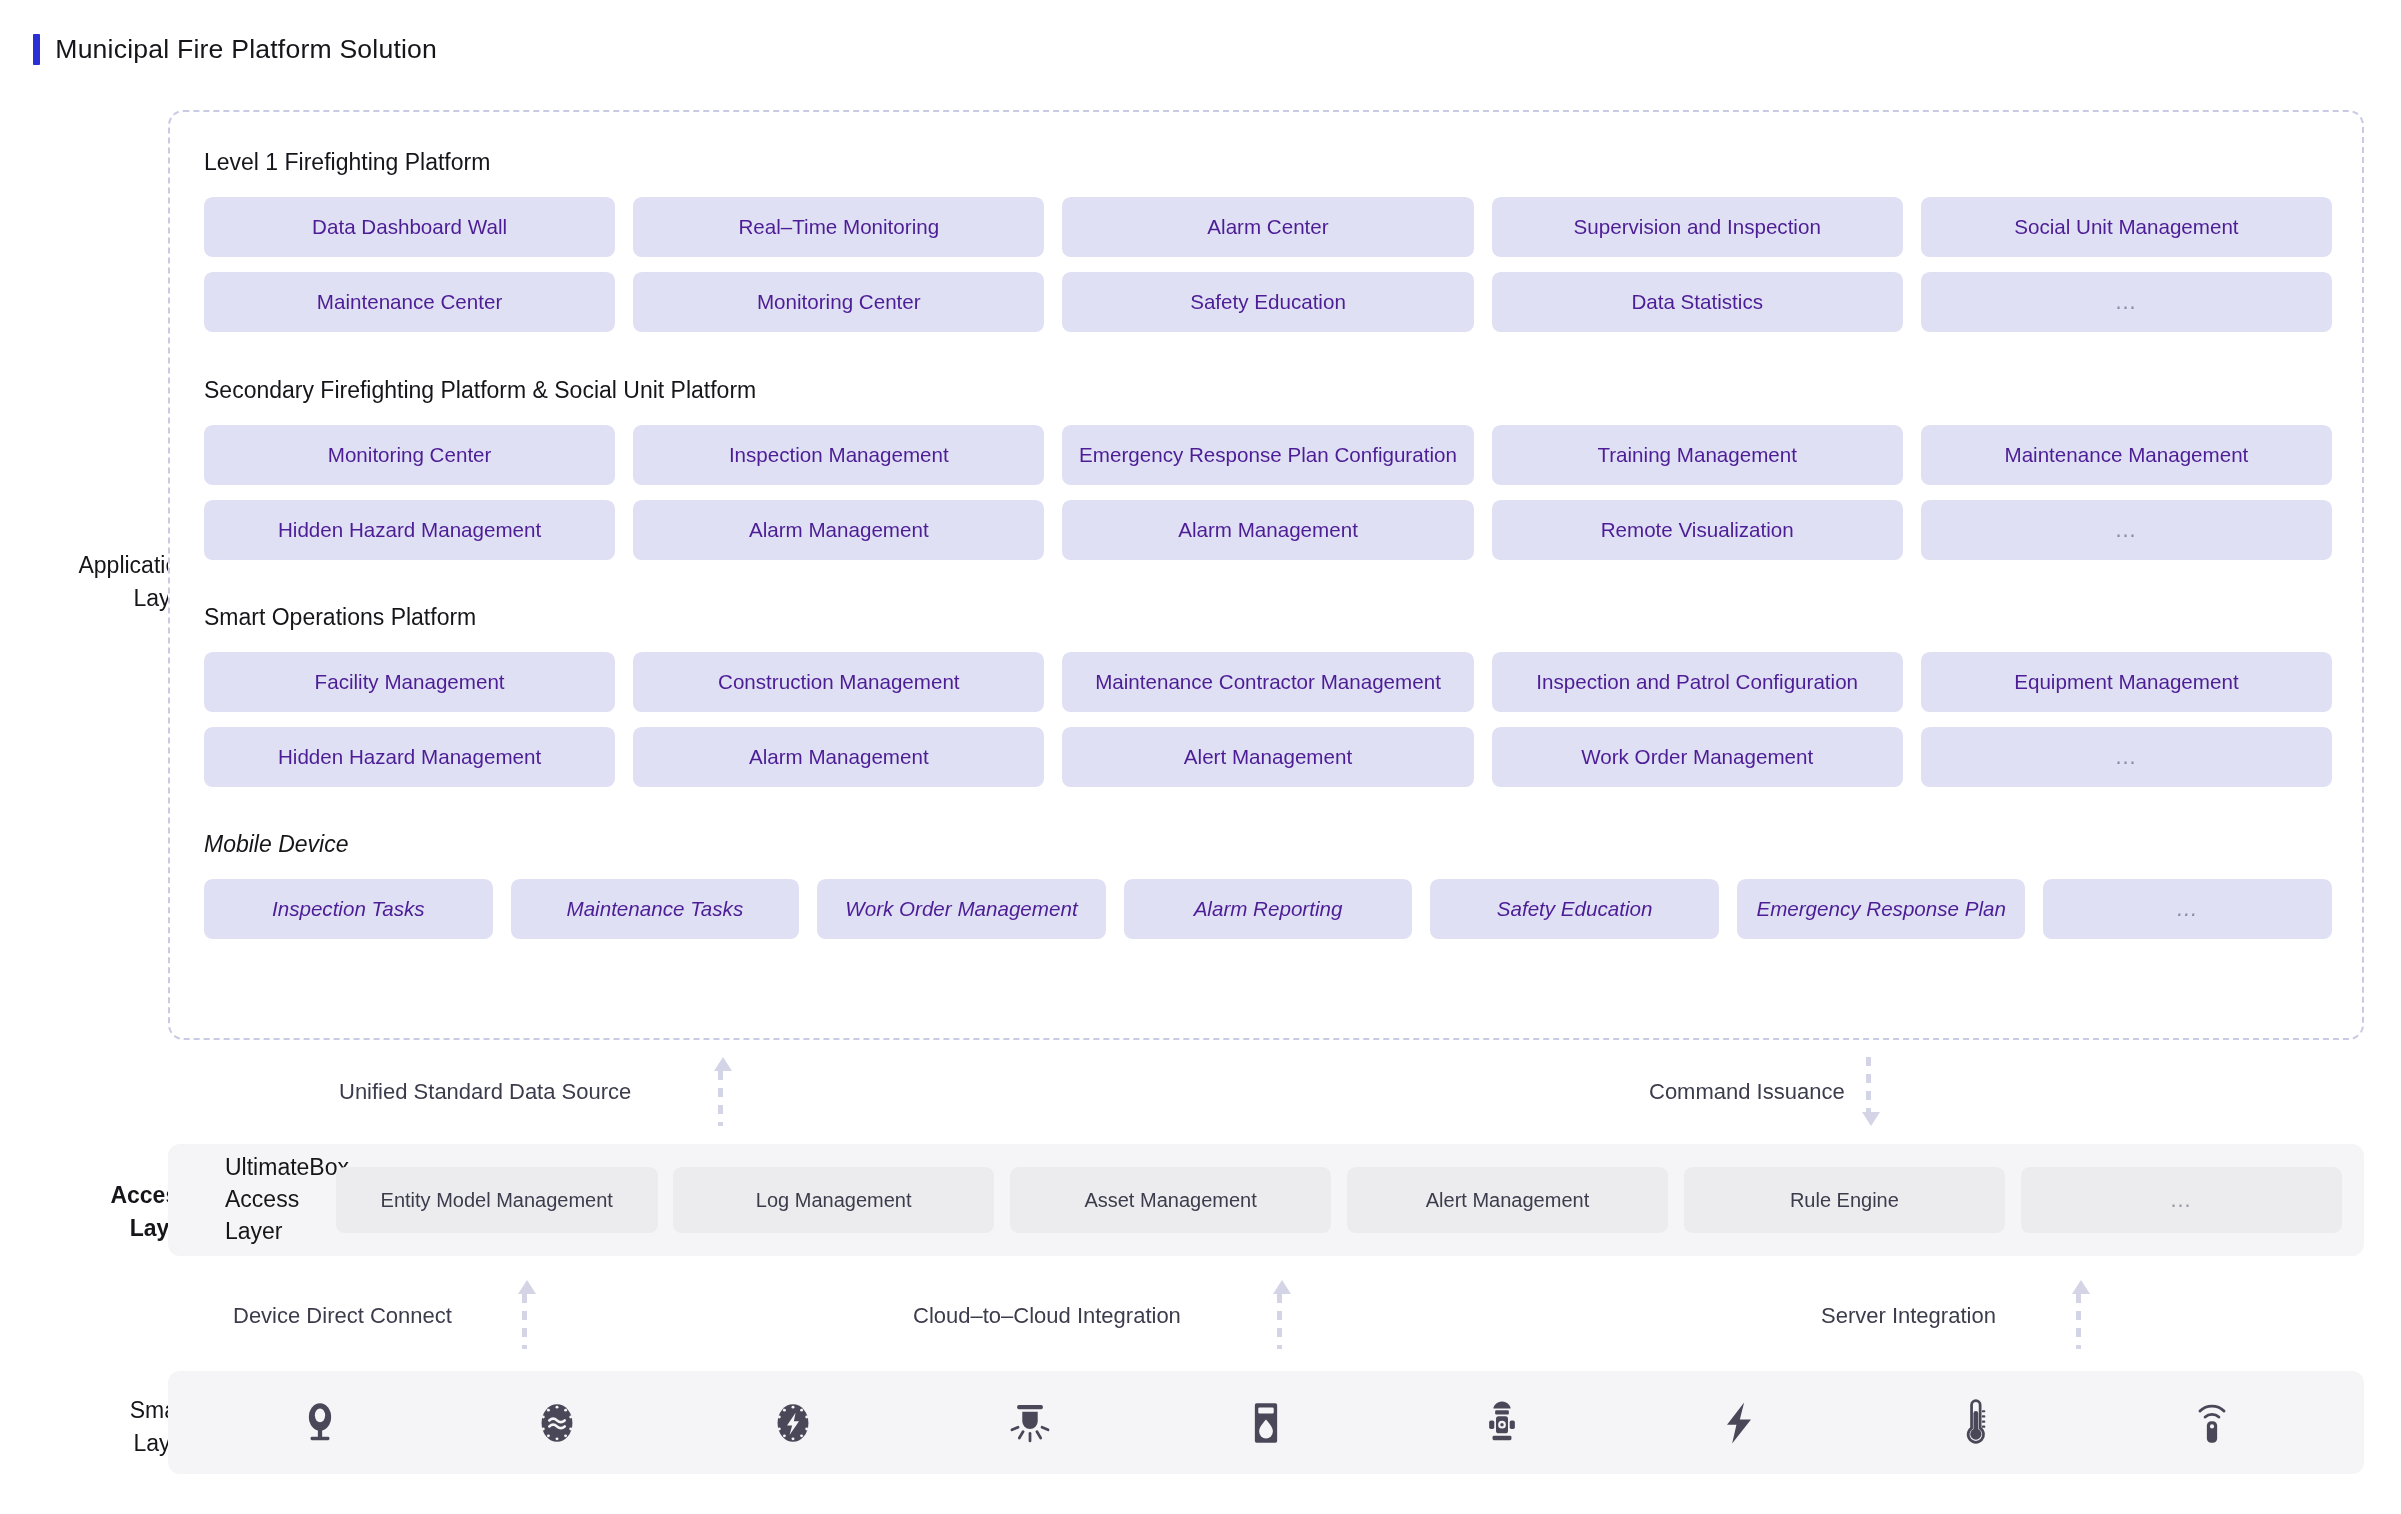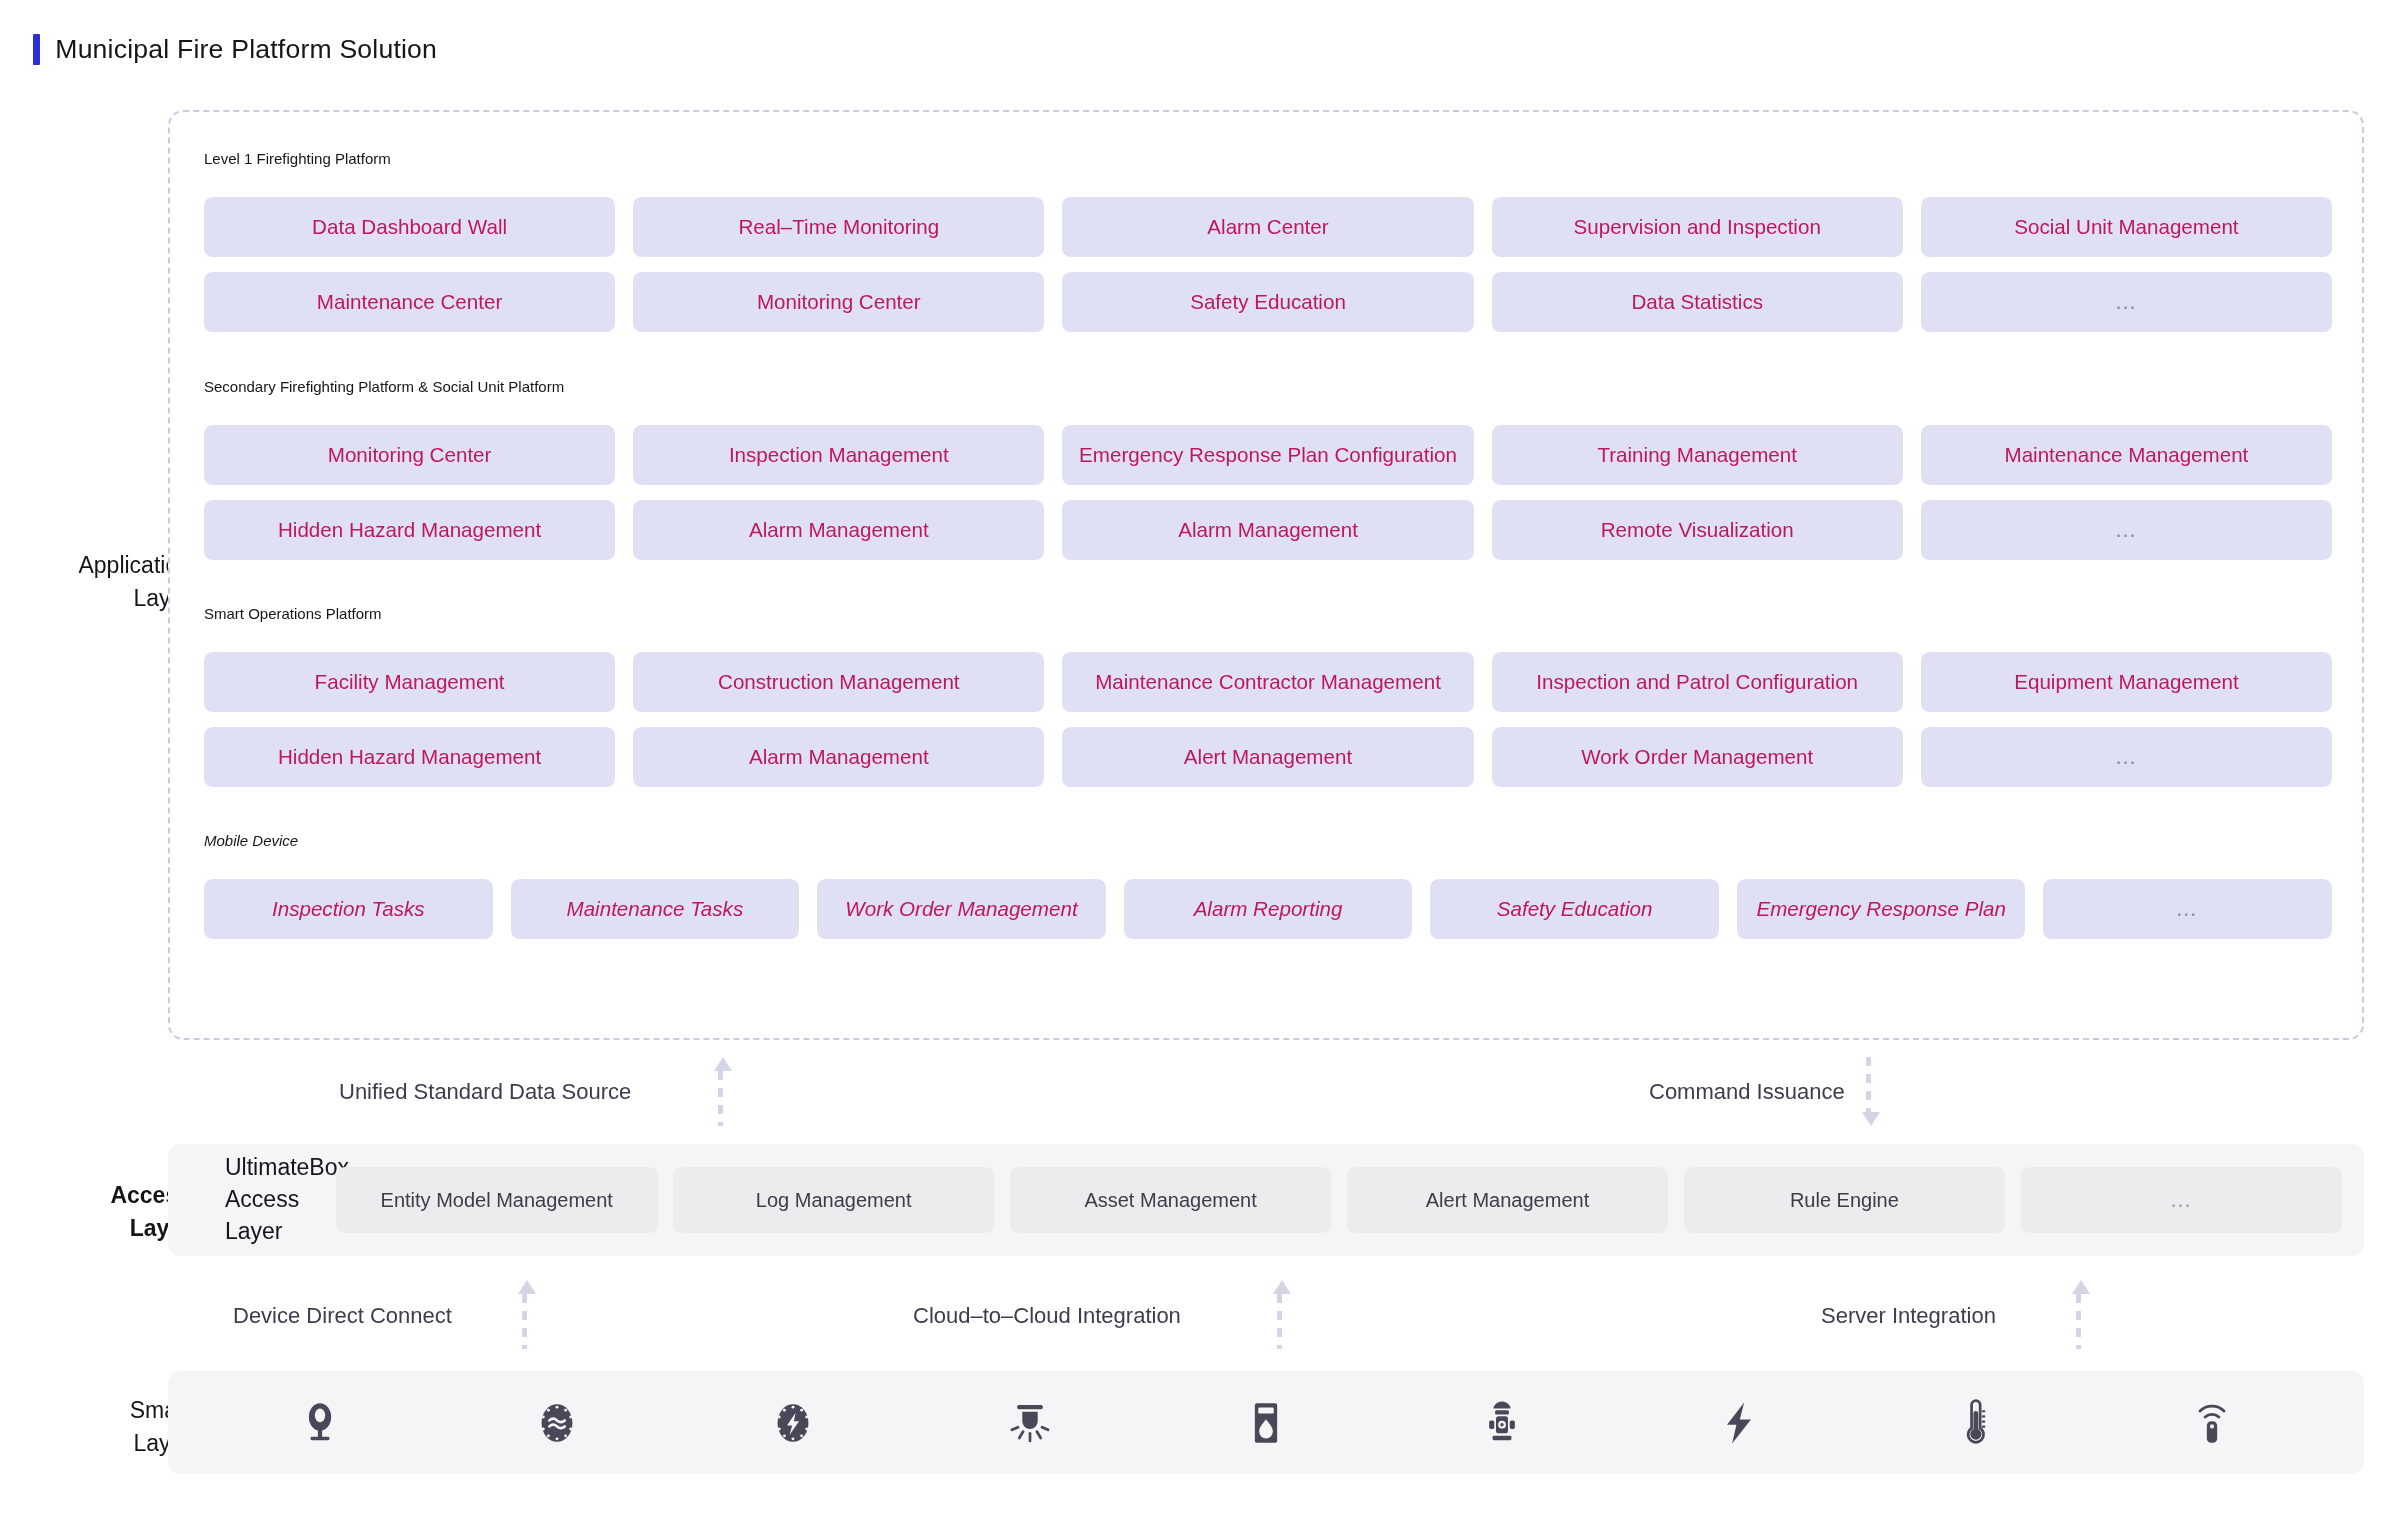--- a/index.html
+++ b/index.html
@@ -67,21 +67,21 @@
     background: #ffffff;
     padding: 0;
   }
 
   .group {
     position: absolute;
     left: 34px;
     width: 2128px;
   }
   .group-title {
-    font-size: 15px;
+    font-size: 23px;
     color: #16161a;
     line-height: 1;
     margin-bottom: 0;
     white-space: nowrap;
   }
   .group-rows {
     display: flex;
     flex-direction: column;
     gap: 15.4px;
   }
@@ -92,21 +92,21 @@
   .card {
     flex: 1 1 0;
     min-width: 0;
     background: #e0e0f5;
     border-radius: 8.6px;
     height: 60px;
     display: flex;
     align-items: center;
     justify-content: center;
     text-align: center;
-    color: #be185d;
+    color: #4c1d95;
     font-size: 20.6px;
     line-height: 1.18;
     padding: 1.7px 8.6px;
   }
   .card.ellipsis { color: #8b8ba8; letter-spacing: 1.7px; font-size: 22px; }
 
   
   #group-level1     { top: 39px; }
   #group-secondary  { top: 267px; }
   #group-smartops   { top: 494px; }

